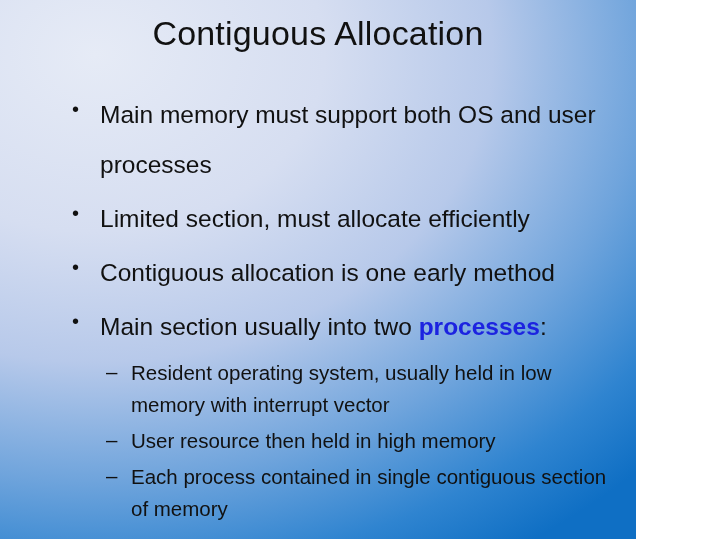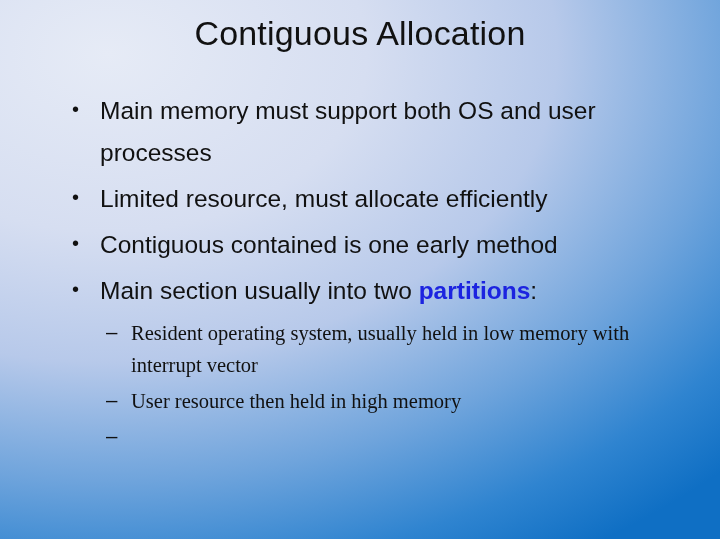--- a/index.html
+++ b/index.html
@@ -1,74 +1,75 @@
 <!DOCTYPE html>
 <html><head>
 <meta charset="utf-8">
 <style>
   html, body { margin:0; padding:0; }
   body { width:720px; height:539px; overflow:hidden; }
   .slide {
-    position:relative; width:720px; height:539px;
+    position:relative; width:636px; height:539px;
     background:
       radial-gradient(ellipse 120% 110% at 15% 10%, #e6ebf6 0%, #d6def1 30%, #b7c9ea 52%, #6fa4dc 72%, #2f84d0 88%, #0f6fc4 100%);
     font-family:"Liberation Sans", "DejaVu Sans", sans-serif;
     color:#111;
   }
   .title {
     position:absolute; left:0; right:0; top:14px;
     text-align:center; font-size:34px; color:#111;
     letter-spacing:0.2px;
   }
   .content { position:absolute; left:72px; top:88px; width:620px; }
   .bullet {
     position:relative; padding-left:28px;
     font-size:24.5px; line-height:42px;
   }
   .bullet .dot {
     position:absolute; left:0; top:0; font-size:20px;
   }
-  .bullet .txt { display:block; line-height:42px; padding:2px 0; }
+  .bullet .txt { display:block; line-height:50px; padding:2px 0; }
   .hl { color:#1c23e0; font-weight:bold; }
   .sub {
     position:relative; padding-left:59px;
     font-size:20.5px; line-height:32px; margin-top:2px;
   }
   .sub .dash { position:absolute; left:34px; top:0; }
-  .sub .txt { display:block; padding:1px 0;font-family:Liberation Serif, serif; }
+  .sub .txt { display:block; padding:1px 0; }
 </style>
 </head>
 <body>
 
 <div class="slide">
   <div class="title">Contiguous Allocation</div>
 
   <div class="content">
     <div class="bullet">
       <span class="dot">•</span>
       <span class="txt" style="width:530px">Main memory must support both OS and user processes</span>
     </div>
     <div class="bullet">
       <span class="dot">•</span>
-      <span class="txt">Limited resource, must allocate efficiently</span>
+      <span class="txt">Limited section, must allocate efficiently</span>
     </div>
     <div class="bullet">
       <span class="dot">•</span>
-      <span class="txt">Contiguous contained is one early method</span>
+      <span class="txt">Contiguous allocation is one early method</span>
     </div>
     <div class="bullet">
       <span class="dot">•</span>
-      <span class="txt"><span>Main section usually into two </span><span class="hl">partitions</span><span>:</span></span>
+      <span class="txt"><span>Main section usually into two </span><span class="hl">processes</span><span>:</span></span>
     </div>
 
     <div class="sub">
       <span class="dash">–</span>
       <span class="txt" style="width:500px">Resident operating system, usually held in low memory with interrupt vector</span>
     </div>
     <div class="sub">
       <span class="dash">–</span>
       <span class="txt">User resource then held in high memory</span>
     </div>
     <div class="sub">
       <span class="dash">–</span>
+      <span class="txt" style="width:480px">Each process contained in single contiguous section of memory</span>
     </div>
   </div>
 </div>
 
 </body></html>

